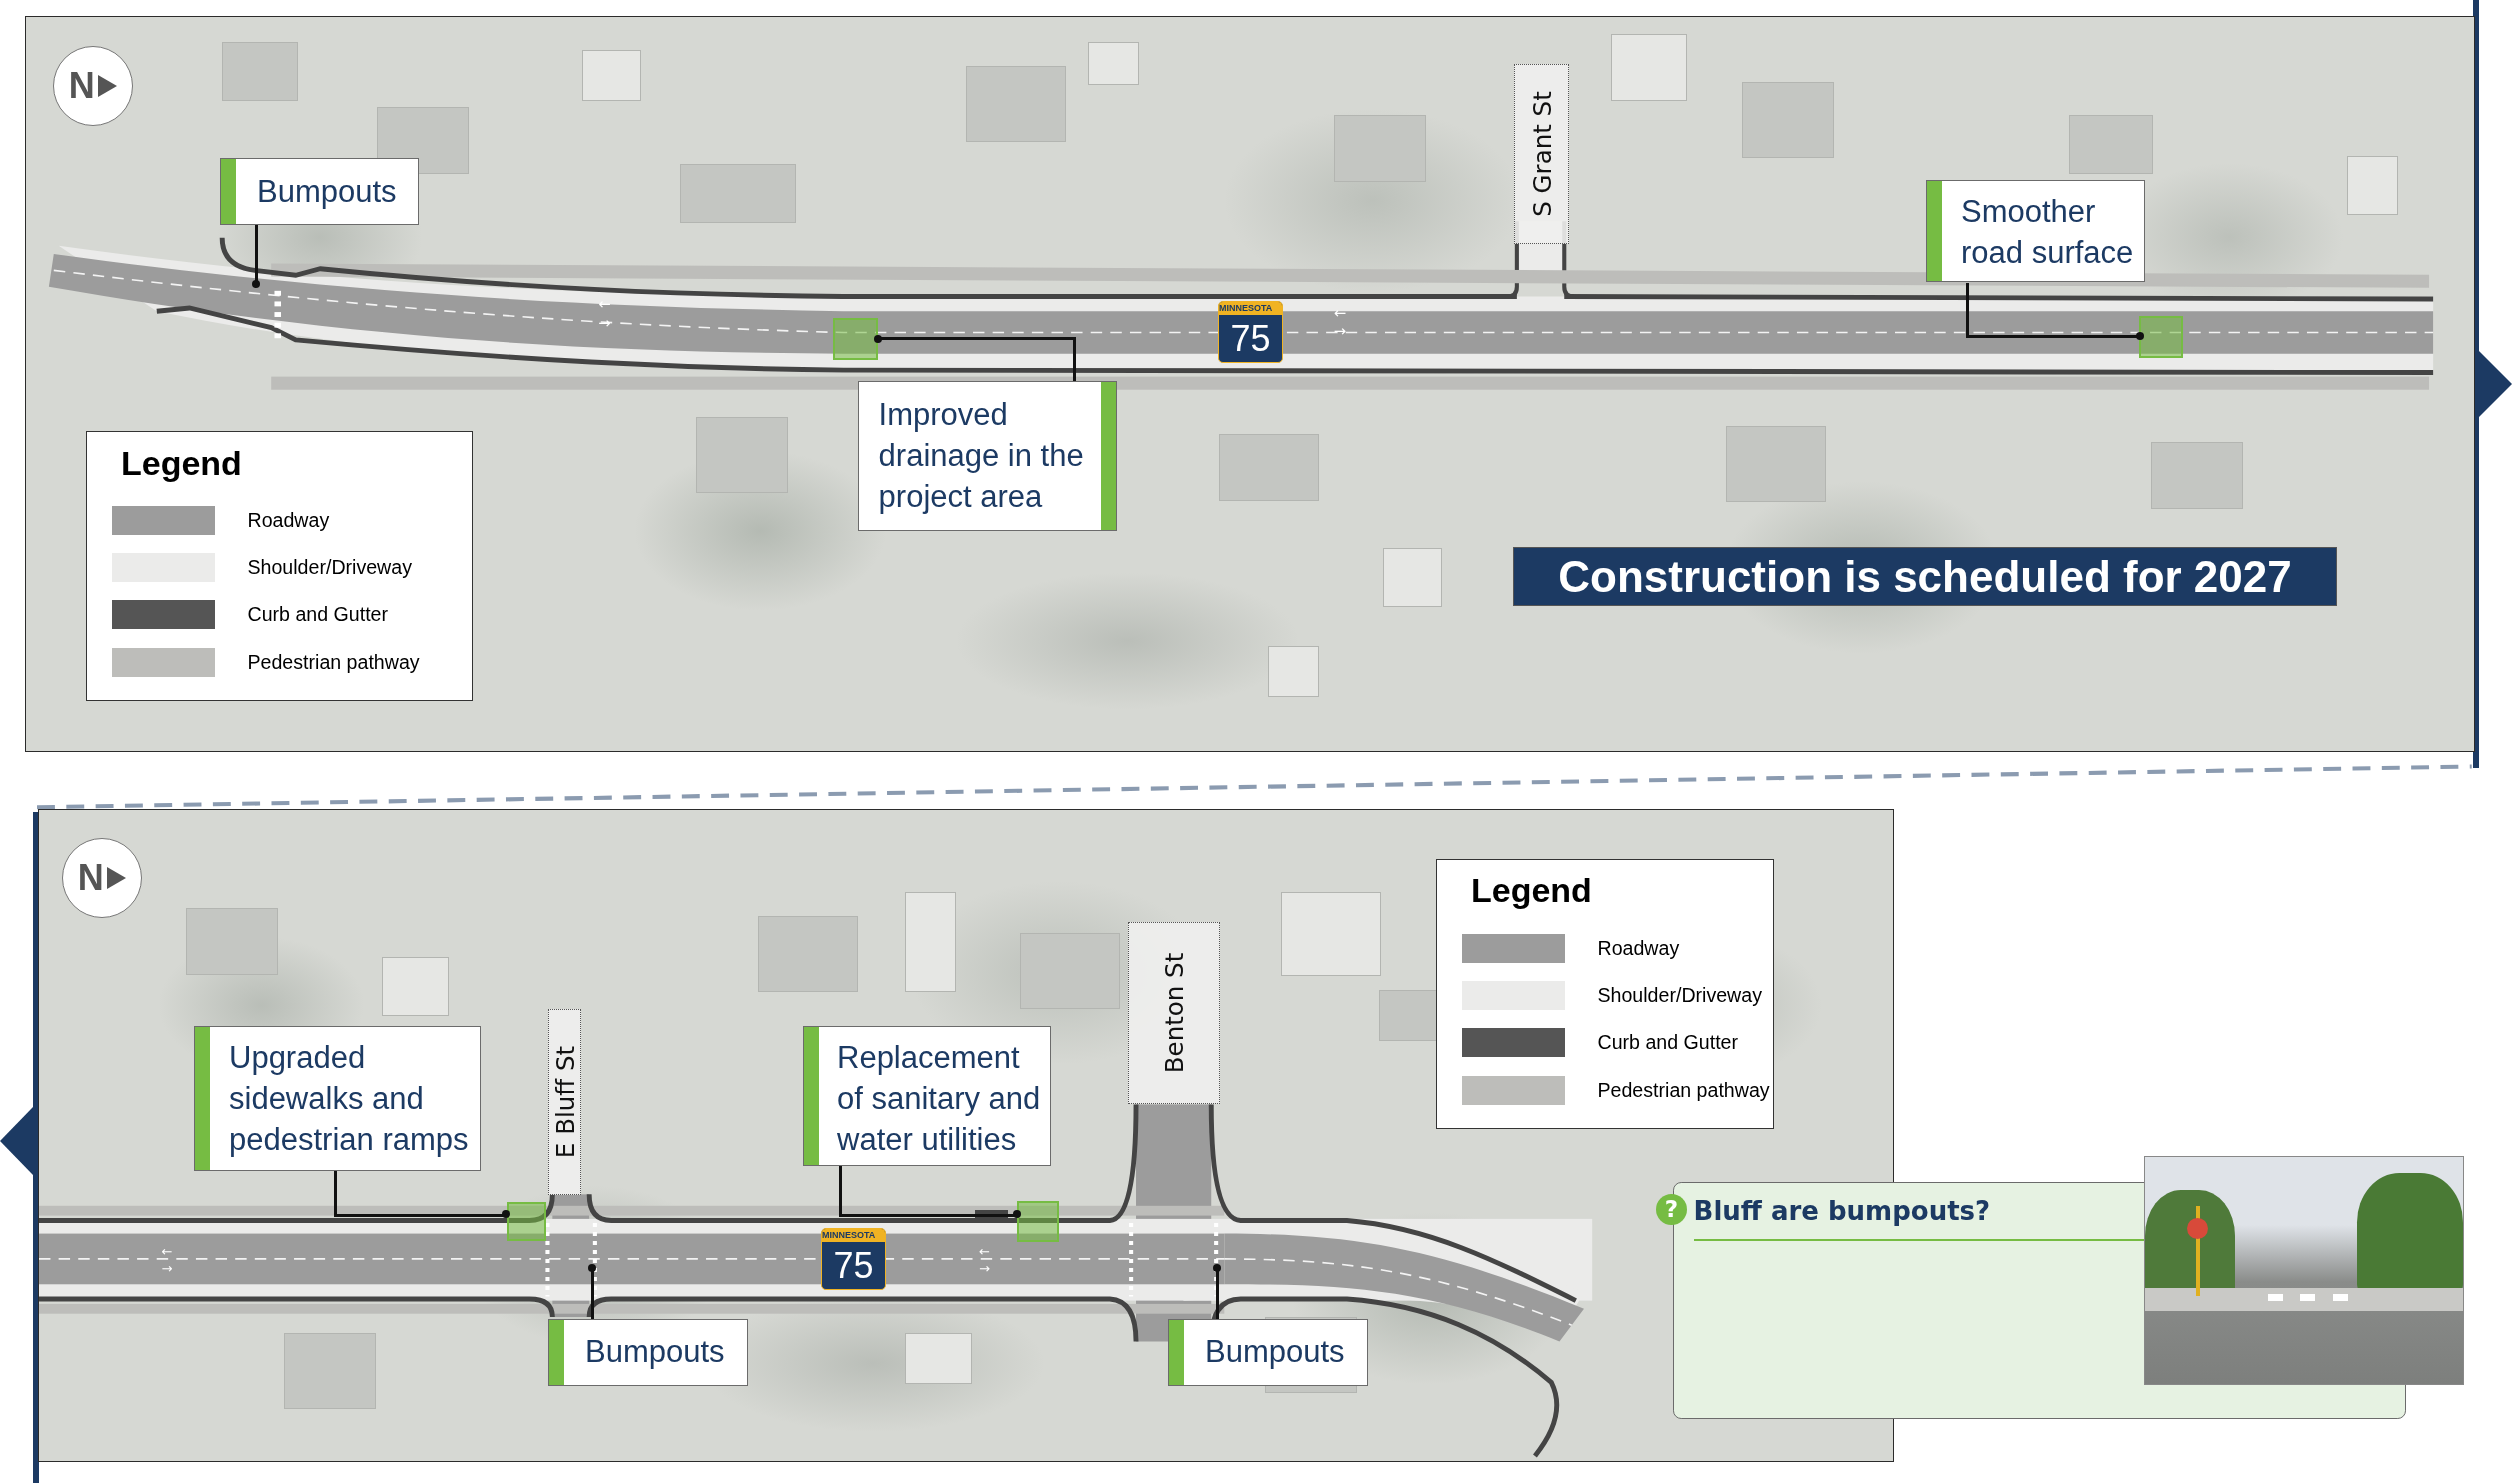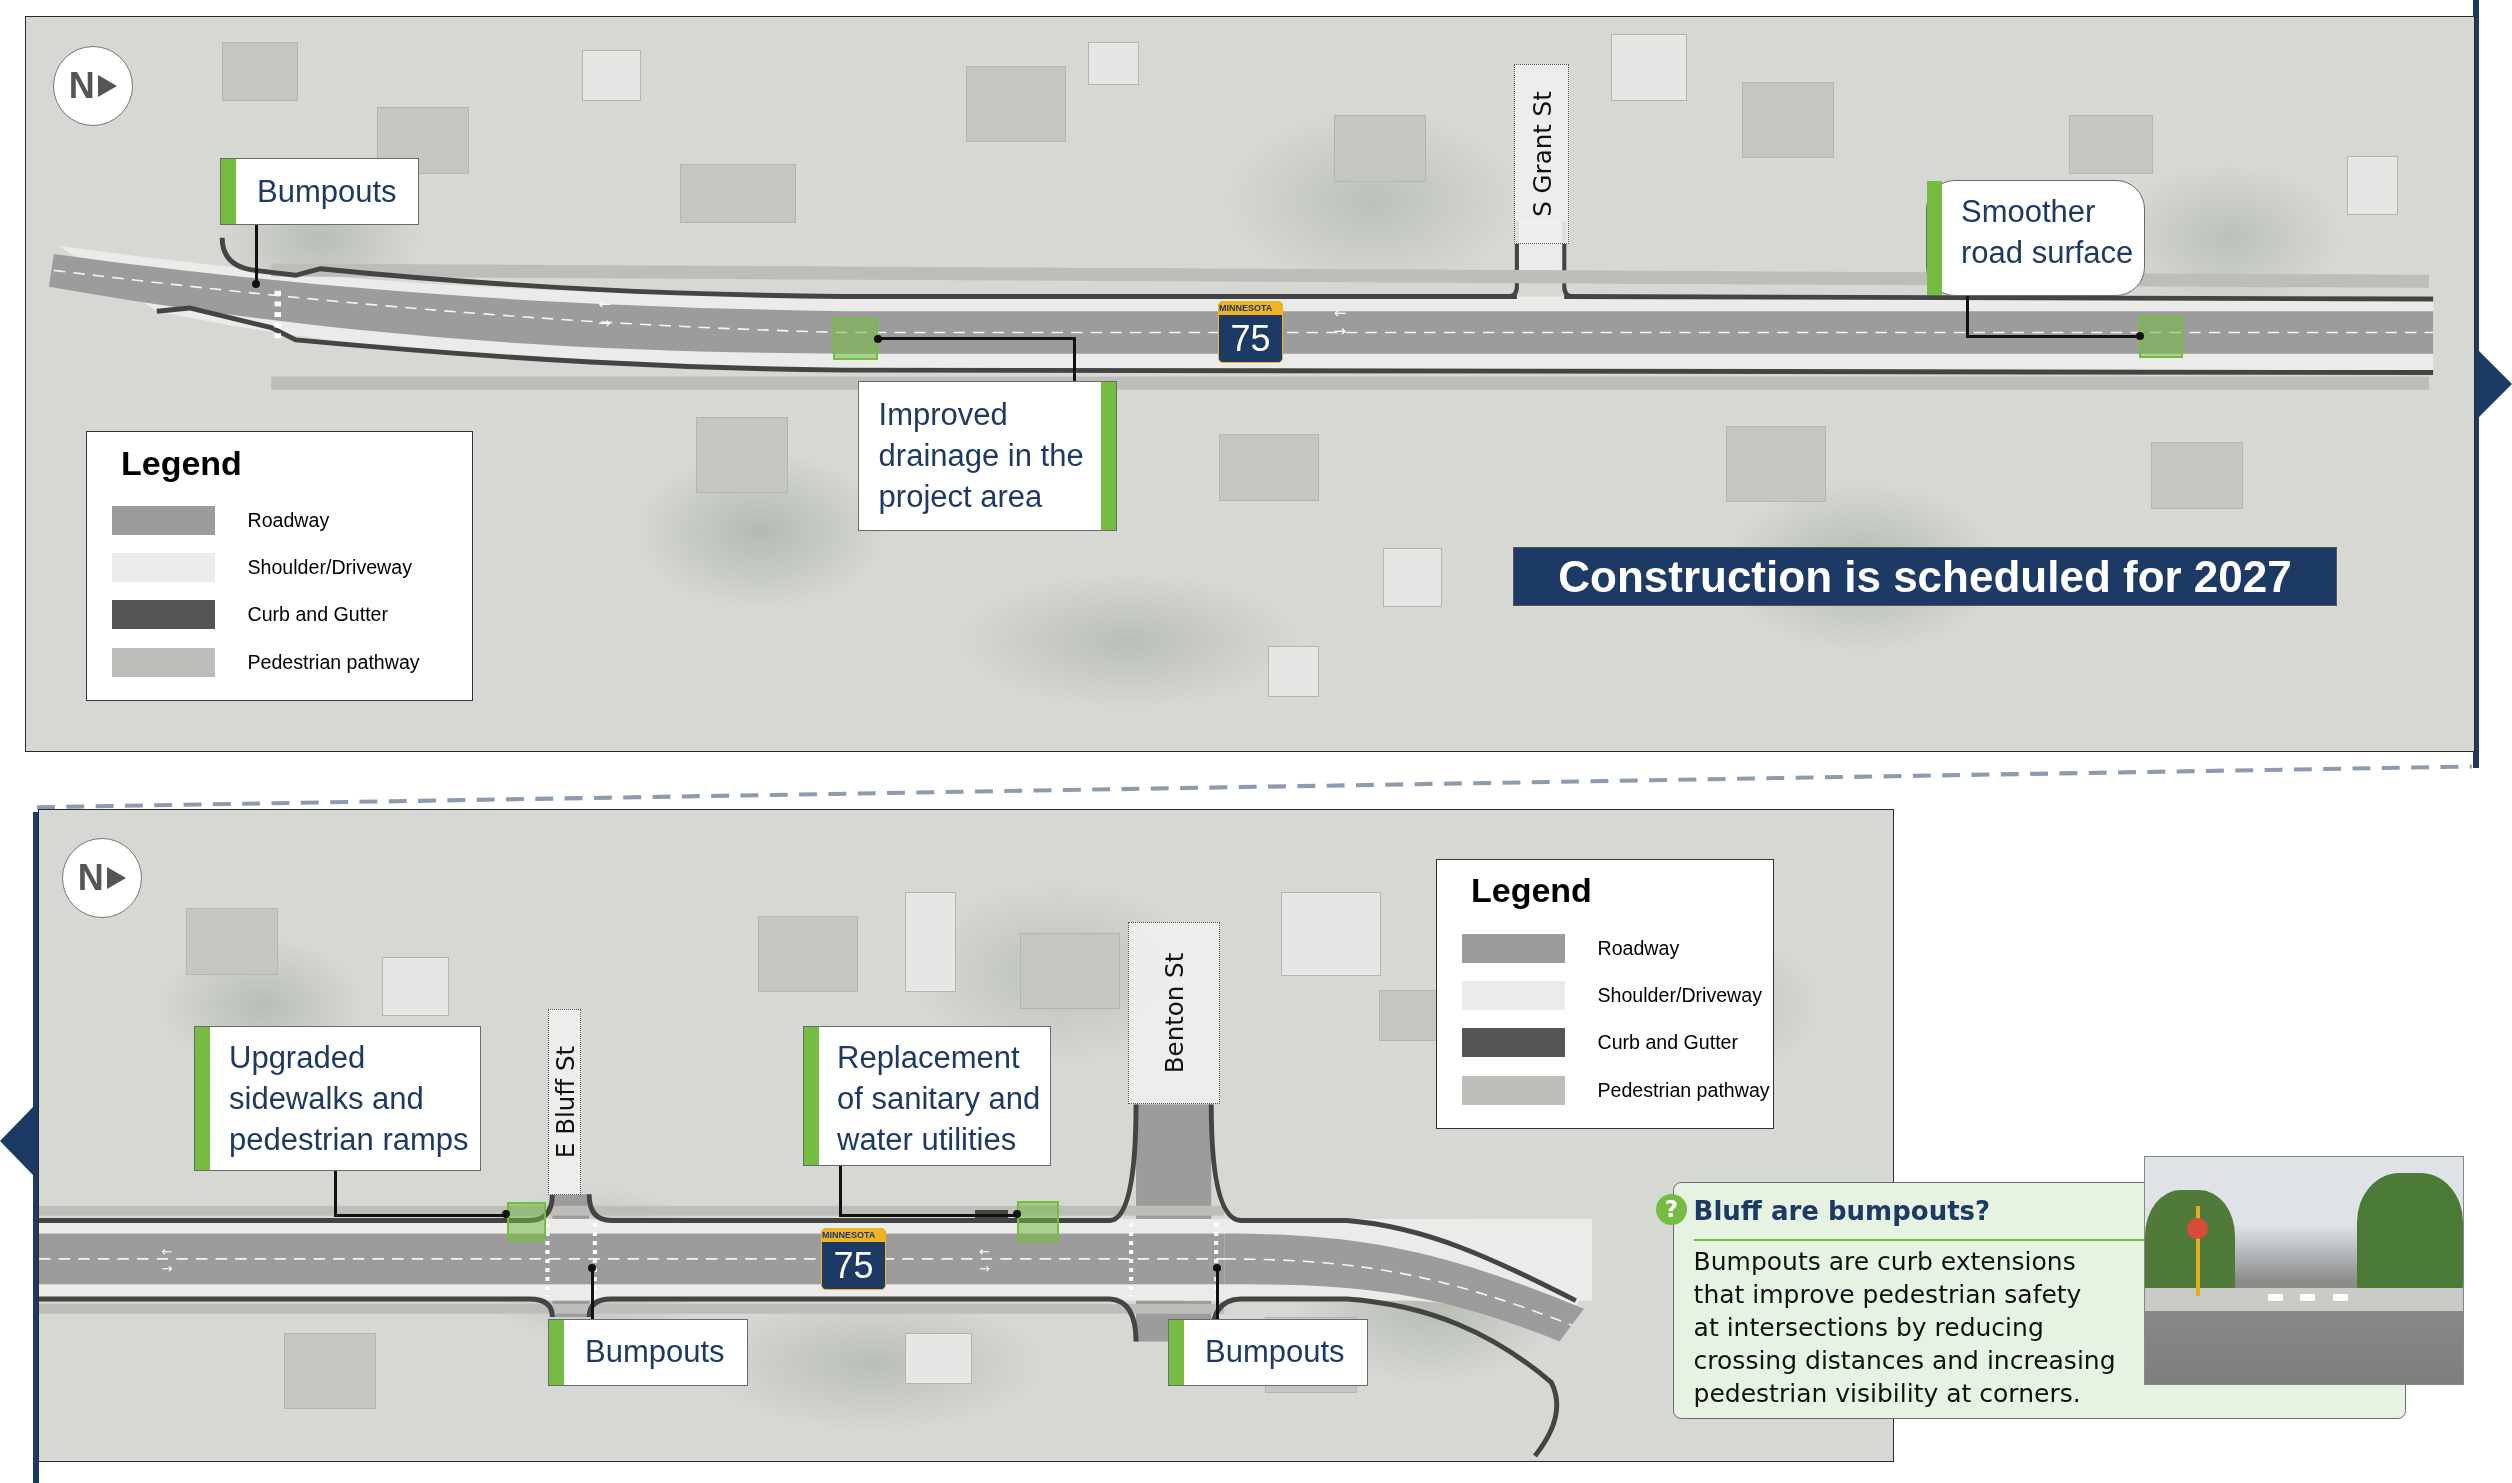--- a/index.html
+++ b/index.html
@@ -131,21 +131,21 @@
   </div>
 
   <div class="street" style="left:1488px;top:47px;width:55px;height:180px;">
     <span>S Grant St</span>
   </div>
 
   <div class="greensq" style="left:2113px;top:299px;width:44px;height:42px;"></div>
   <div class="leader" style="left:1940px;top:266px;width:2.5px;height:54px;"></div>
   <div class="leader" style="left:1940px;top:318px;width:175px;height:2.5px;"></div>
   <div class="dot" style="left:2110px;top:315px;"></div>
-  <div class="callout" style="left:1900px;top:163px;width:219px;height:116px;border-radius:29px;">
+  <div class="callout" style="left:1900px;top:163px;width:219px;height:102px;">
     <div class="bar" style="left:0;"></div>
     <div class="txt" style="left:34px;top:9.8px;">Smoother
 road surface</div>
   </div>
 
   <div class="legend" style="left:60px;top:414px;width:387px;height:270px;">
     <div class="title">Legend</div>
     <div class="row" style="top:74px;">
         <div class="sw" style="background:#9c9c9c;"></div>
         <div class="lbl">Roadway</div>
@@ -289,25 +289,20 @@
     <div class="row" style="top:216px;">
         <div class="sw" style="background:#bdbdba;"></div>
         <div class="lbl">Pedestrian pathway</div>
       </div>
   </div>
 </div>
 
 <div class="abs" style="left:1673px;top:1182px;width:733px;height:237px;background:#e6f2e2;border:1.6px solid #6b6b6b;border-radius:8.2px;box-sizing:border-box;">
   <div class="abs" style="left:19.6px;top:56px;width:458px;height:1.6px;background:#76bc43;"></div>
   <div class="abs" style="left:19.6px;top:13px;font-family:'DejaVu Sans',sans-serif;font-weight:bold;font-size:26px;color:#1c3a63;">Bluff are bumpouts?</div>
-  <div class="abs" style="left:19.6px;top:62px;font-family:'DejaVu Sans',sans-serif;font-size:25px;line-height:33px;color:#111;white-space:pre-line;">Bumpouts are curb extensions
-that improve pedestrian safety
-at intersections by reducing
-crossing distances and increasing
-pedestrian visibility at corners.</div>
 </div>
 <div class="abs" style="left:1656px;top:1194px;width:31px;height:31px;border-radius:50%;background:#76bc43;color:#fff;font-family:'DejaVu Sans',sans-serif;font-weight:bold;font-size:23px;text-align:center;line-height:31px;">?</div>
 
 <div class="abs" style="left:2144px;top:1156px;width:320px;height:229px;border:1.6px solid #888;box-sizing:border-box;overflow:hidden;background:linear-gradient(#dfe3e8 0%,#dfe3e8 30%,#8a8c8a 55%,#7d7f7d 100%);">
   <div class="abs" style="left:0;top:33px;width:90px;height:114px;background:#4f7a3a;border-radius:40% 40% 10% 10%;"></div>
   <div class="abs" style="right:0;top:16.3px;width:106px;height:123px;background:#4a7a35;border-radius:40% 40% 10% 10%;"></div>
   <div class="abs" style="left:0;top:131px;width:320px;height:23px;background:#c9c9c6;"></div>
   <div class="abs" style="left:123px;top:137px;width:14.7px;height:6.5px;background:#fff;"></div>
   <div class="abs" style="left:155px;top:137px;width:14.7px;height:6.5px;background:#fff;"></div>
   <div class="abs" style="left:188px;top:137px;width:14.7px;height:6.5px;background:#fff;"></div>

